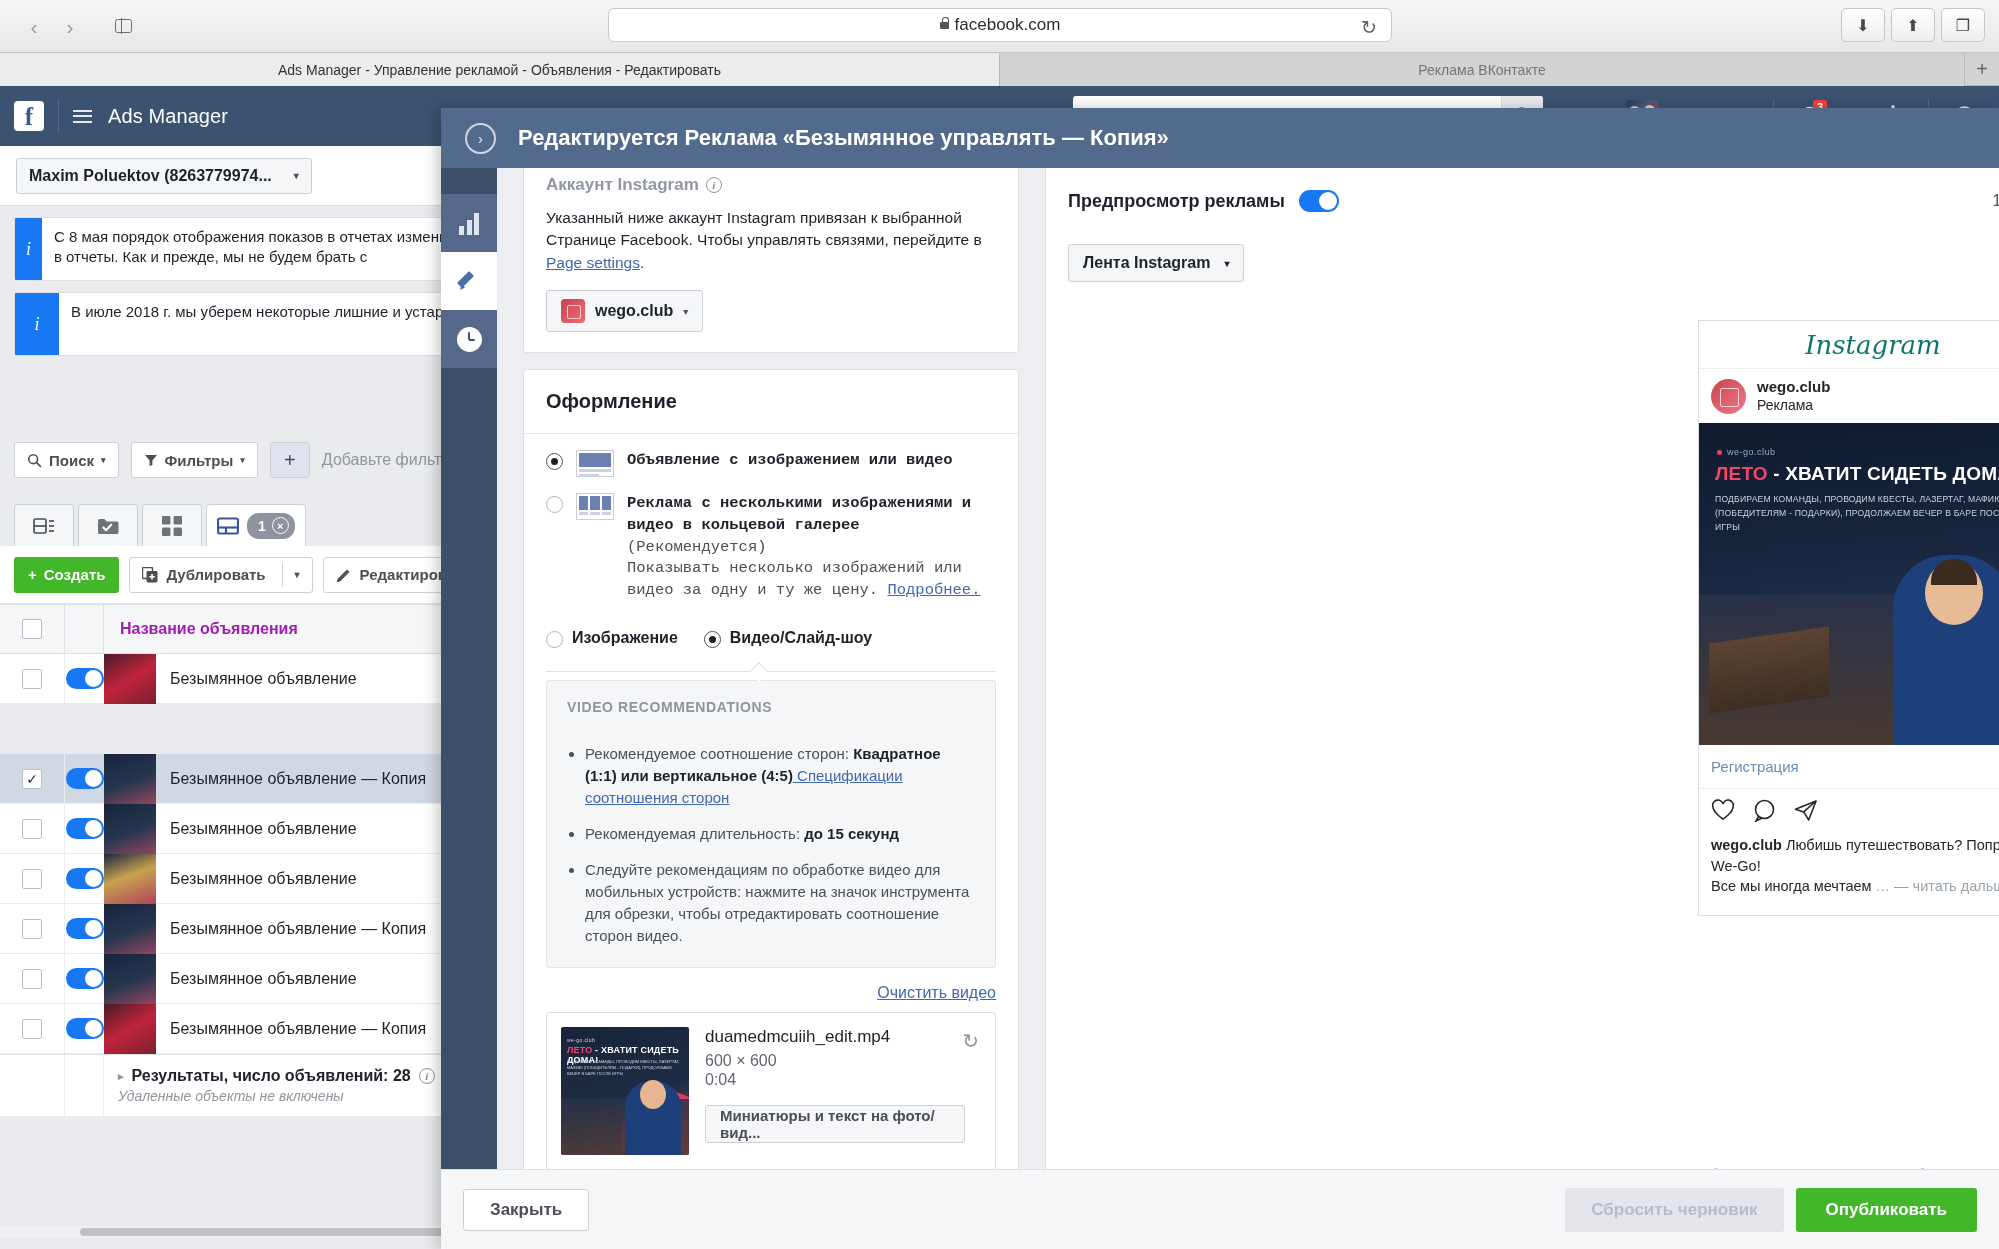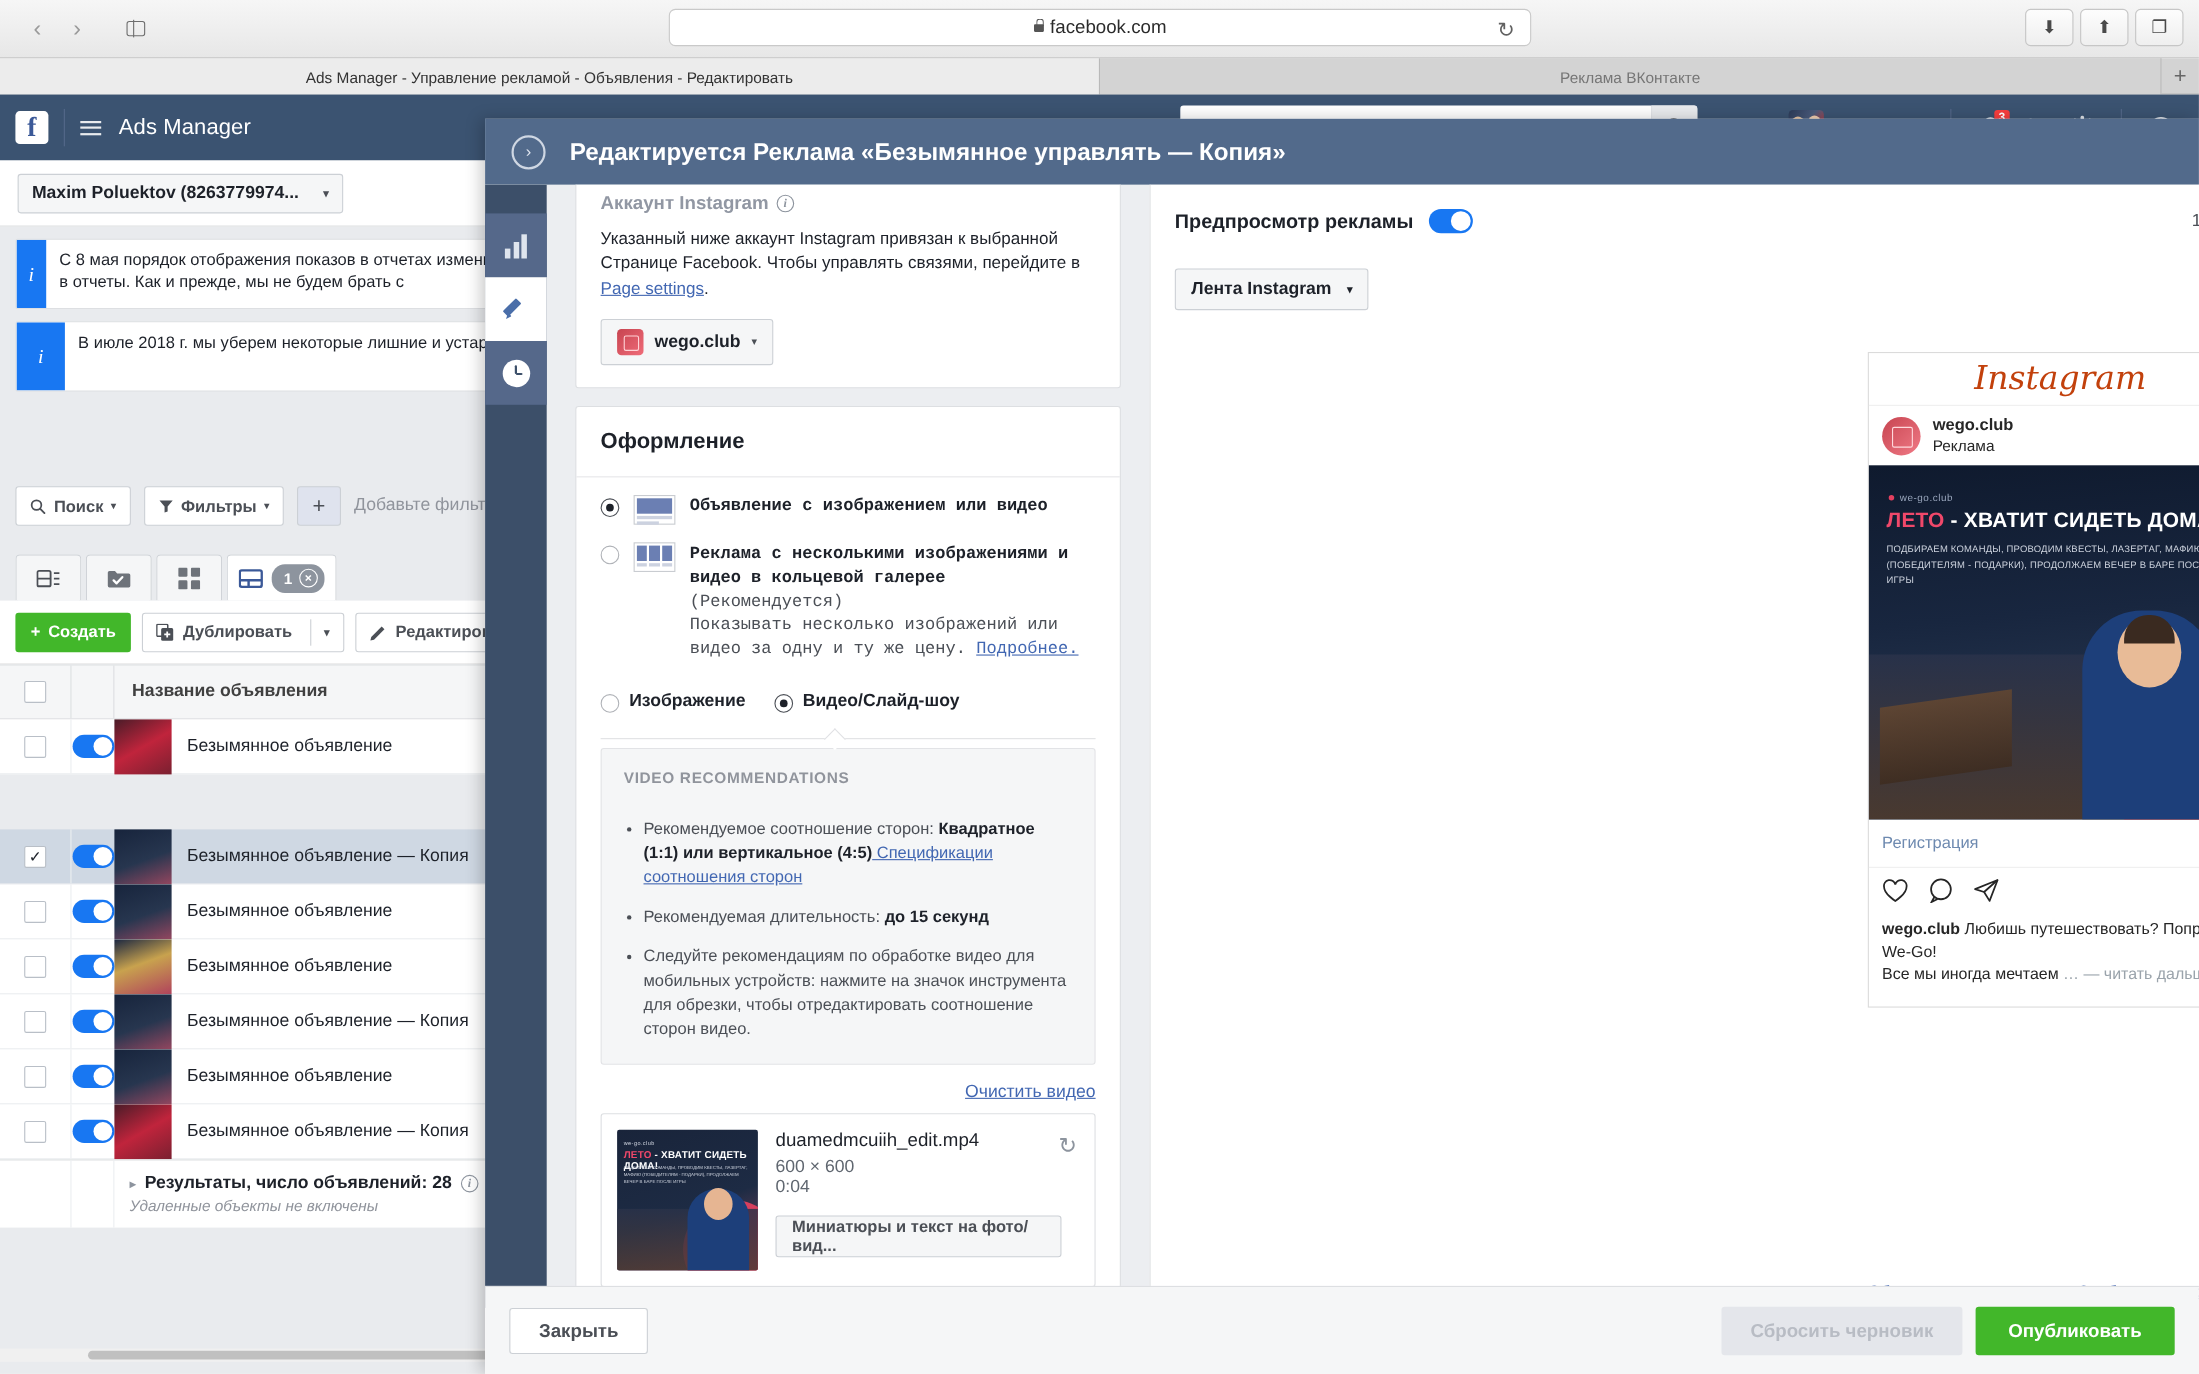--- a/index.html
+++ b/index.html
@@ -146,21 +146,21 @@
 
   .toolbar2 { position:absolute;left:0;top:546px;width:560px;height:58px;background:#fff;display:flex;align-items:center;padding-left:14px;gap:10px;border-bottom:1px solid #e5e5e5; }
   .btn-green { background:#42b72a;color:#fff;height:36px;border-radius:3px;display:flex;align-items:center;padding:0 14px;font-size:15px;font-weight:bold;gap:7px; }
   .btn-wh { background:#fff;border:1px solid #ccd0d5;height:36px;border-radius:3px;display:flex;align-items:center;padding:0 12px;font-size:15px;font-weight:bold;color:#4b4f56;gap:8px; }
   .btn-wh .sp{width:1px;height:24px;background:#ccd0d5;margin:0 4px 0 8px;}
 
   .grid-head { position:absolute;left:0;top:604px;width:560px;height:50px;background:#f5f6f7;border-top:1px solid #dddfe2;border-bottom:1px solid #dddfe2;display:flex;align-items:center; }
   .cbox { width:20px;height:20px;border:1px solid #b9bfc7;background:#fff;border-radius:2px;display:flex;align-items:center;justify-content:center;font-size:14px;color:#1d2129; }
   .grid-head .c1{width:64px;display:flex;justify-content:center;}
   .grid-head .c2{width:40px;border-left:1px solid #dddfe2;border-right:1px solid #dddfe2;height:100%;}
-  .grid-head .c3{padding-left:16px;font-size:16px;font-weight:bold;color:#404040;}
+  .grid-head .c3{padding-left:16px;font-size:16px;font-weight:bold;color:#a21caf;}
 
   .row { position:absolute;left:0;width:560px;height:50px;background:#fff;border-bottom:1px solid #e9ebee;display:flex;align-items:center; }
   .row.sel { background:#cfd8e3; }
   .row .c1{width:64px;display:flex;justify-content:center;}
   .row .c2{width:40px;height:100%;display:flex;align-items:center;justify-content:center;border-left:1px solid #eceef1;}
   .toggle { width:38px;height:21px;border-radius:11px;background:#1877f2;position:relative; }
   .toggle:after{content:"";position:absolute;right:2px;top:2px;width:17px;height:17px;border-radius:50%;background:#fff;}
   .thumb { width:52px;height:50px;flex:0 0 52px; }
   .row .c4{padding-left:14px;font-size:16px;color:#1d2129;white-space:nowrap;overflow:hidden;}
 
@@ -253,21 +253,21 @@
   .pop{width:36px;height:36px;border:1px solid #ccd0d5;border-radius:3px;display:flex;align-items:center;justify-content:center;color:#4b4f56;font-size:16px;margin-left:14px;}
   .prev-sub{height:58px;display:flex;align-items:center;padding:0 22px;}
   .plc-sel{background:#f5f6f7;border:1px solid #ccd0d5;border-radius:3px;height:38px;display:flex;align-items:center;padding:0 14px;font-size:16px;font-weight:bold;color:#1d2129;gap:14px;}
   .pg{margin-left:auto;font-size:16px;color:#4b4f56;}
   .pbtn{width:34px;height:36px;border:1px solid #ccd0d5;background:#f5f6f7;display:flex;align-items:center;justify-content:center;color:#4b4f56;font-size:17px;}
   .pbtn.l{border-radius:3px 0 0 3px;margin-left:14px;}
   .pbtn.r{border-radius:0 3px 3px 0;border-left:none;}
 
   .ig-card{position:absolute;left:652px;top:152px;width:350px;border:1px solid #dbdbdb;background:#fff;}
   .ig-bar{height:48px;border-bottom:1px solid #efefef;display:flex;align-items:center;justify-content:center;}
-  .ig-logo{font-family:"DejaVu Serif",serif;font-size:30px;font-style:italic;color:#c2410c;}
+  .ig-logo{font-family:"DejaVu Serif",serif;font-size:26px;font-style:italic;color:#0f766e;}
   .ig-user{height:54px;display:flex;align-items:center;padding:0 12px;gap:11px;}
   .ig-user .av{width:35px;height:35px;border-radius:50%;background:linear-gradient(135deg,#c74450,#f07a86);position:relative;flex:0 0 35px;}
   .ig-user .av:after{content:"";position:absolute;left:9px;top:9px;width:17px;height:17px;border:1.6px solid #ffd9dd;border-radius:2px;}
   .ig-un{font-size:15px;font-weight:bold;color:#262626;line-height:1.25;}
   .ig-ad{font-size:14px;color:#262626;line-height:1.25;}
   .ig-img{height:322px;position:relative;overflow:hidden;background:linear-gradient(175deg,#0f1a2e 0%,#18263f 42%,#213049 62%,#1b2538 100%);}
   .ig-cta{height:44px;display:flex;align-items:center;padding:0 12px;border-bottom:1px solid #efefef;}
   .ig-cta span{font-size:15px;color:#6e8ab0;}
   .ig-acts{height:46px;display:flex;align-items:center;padding:0 12px;gap:18px;}
   .ig-cap{padding:0 12px 18px;font-size:14.5px;color:#262626;line-height:1.42;}

